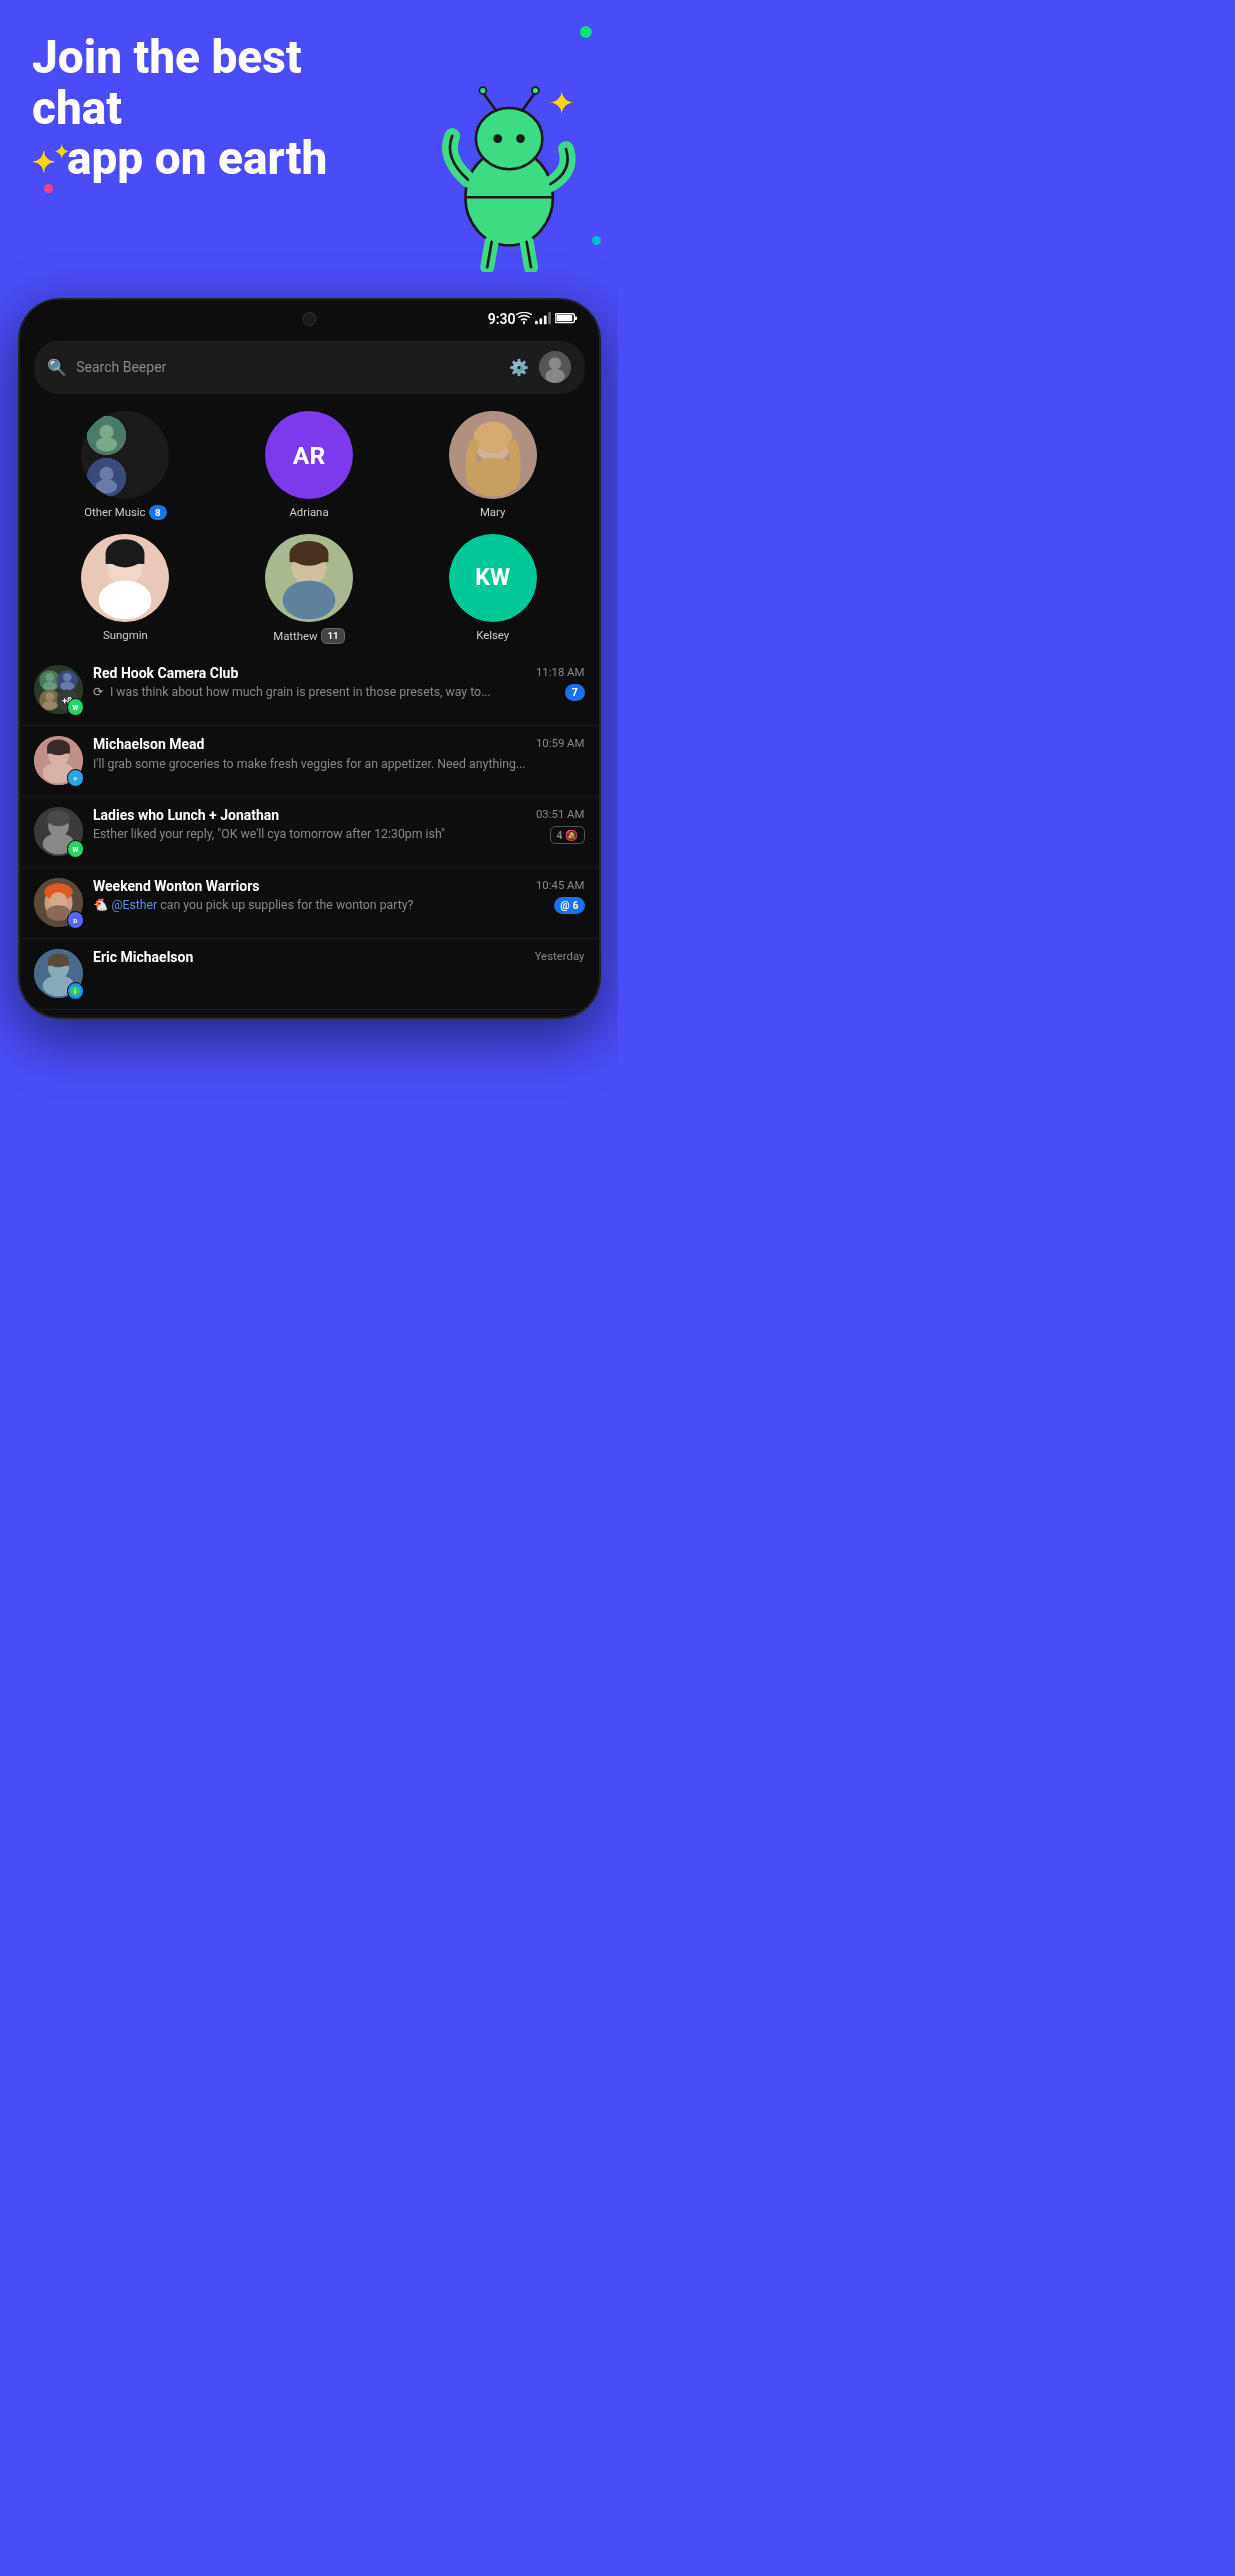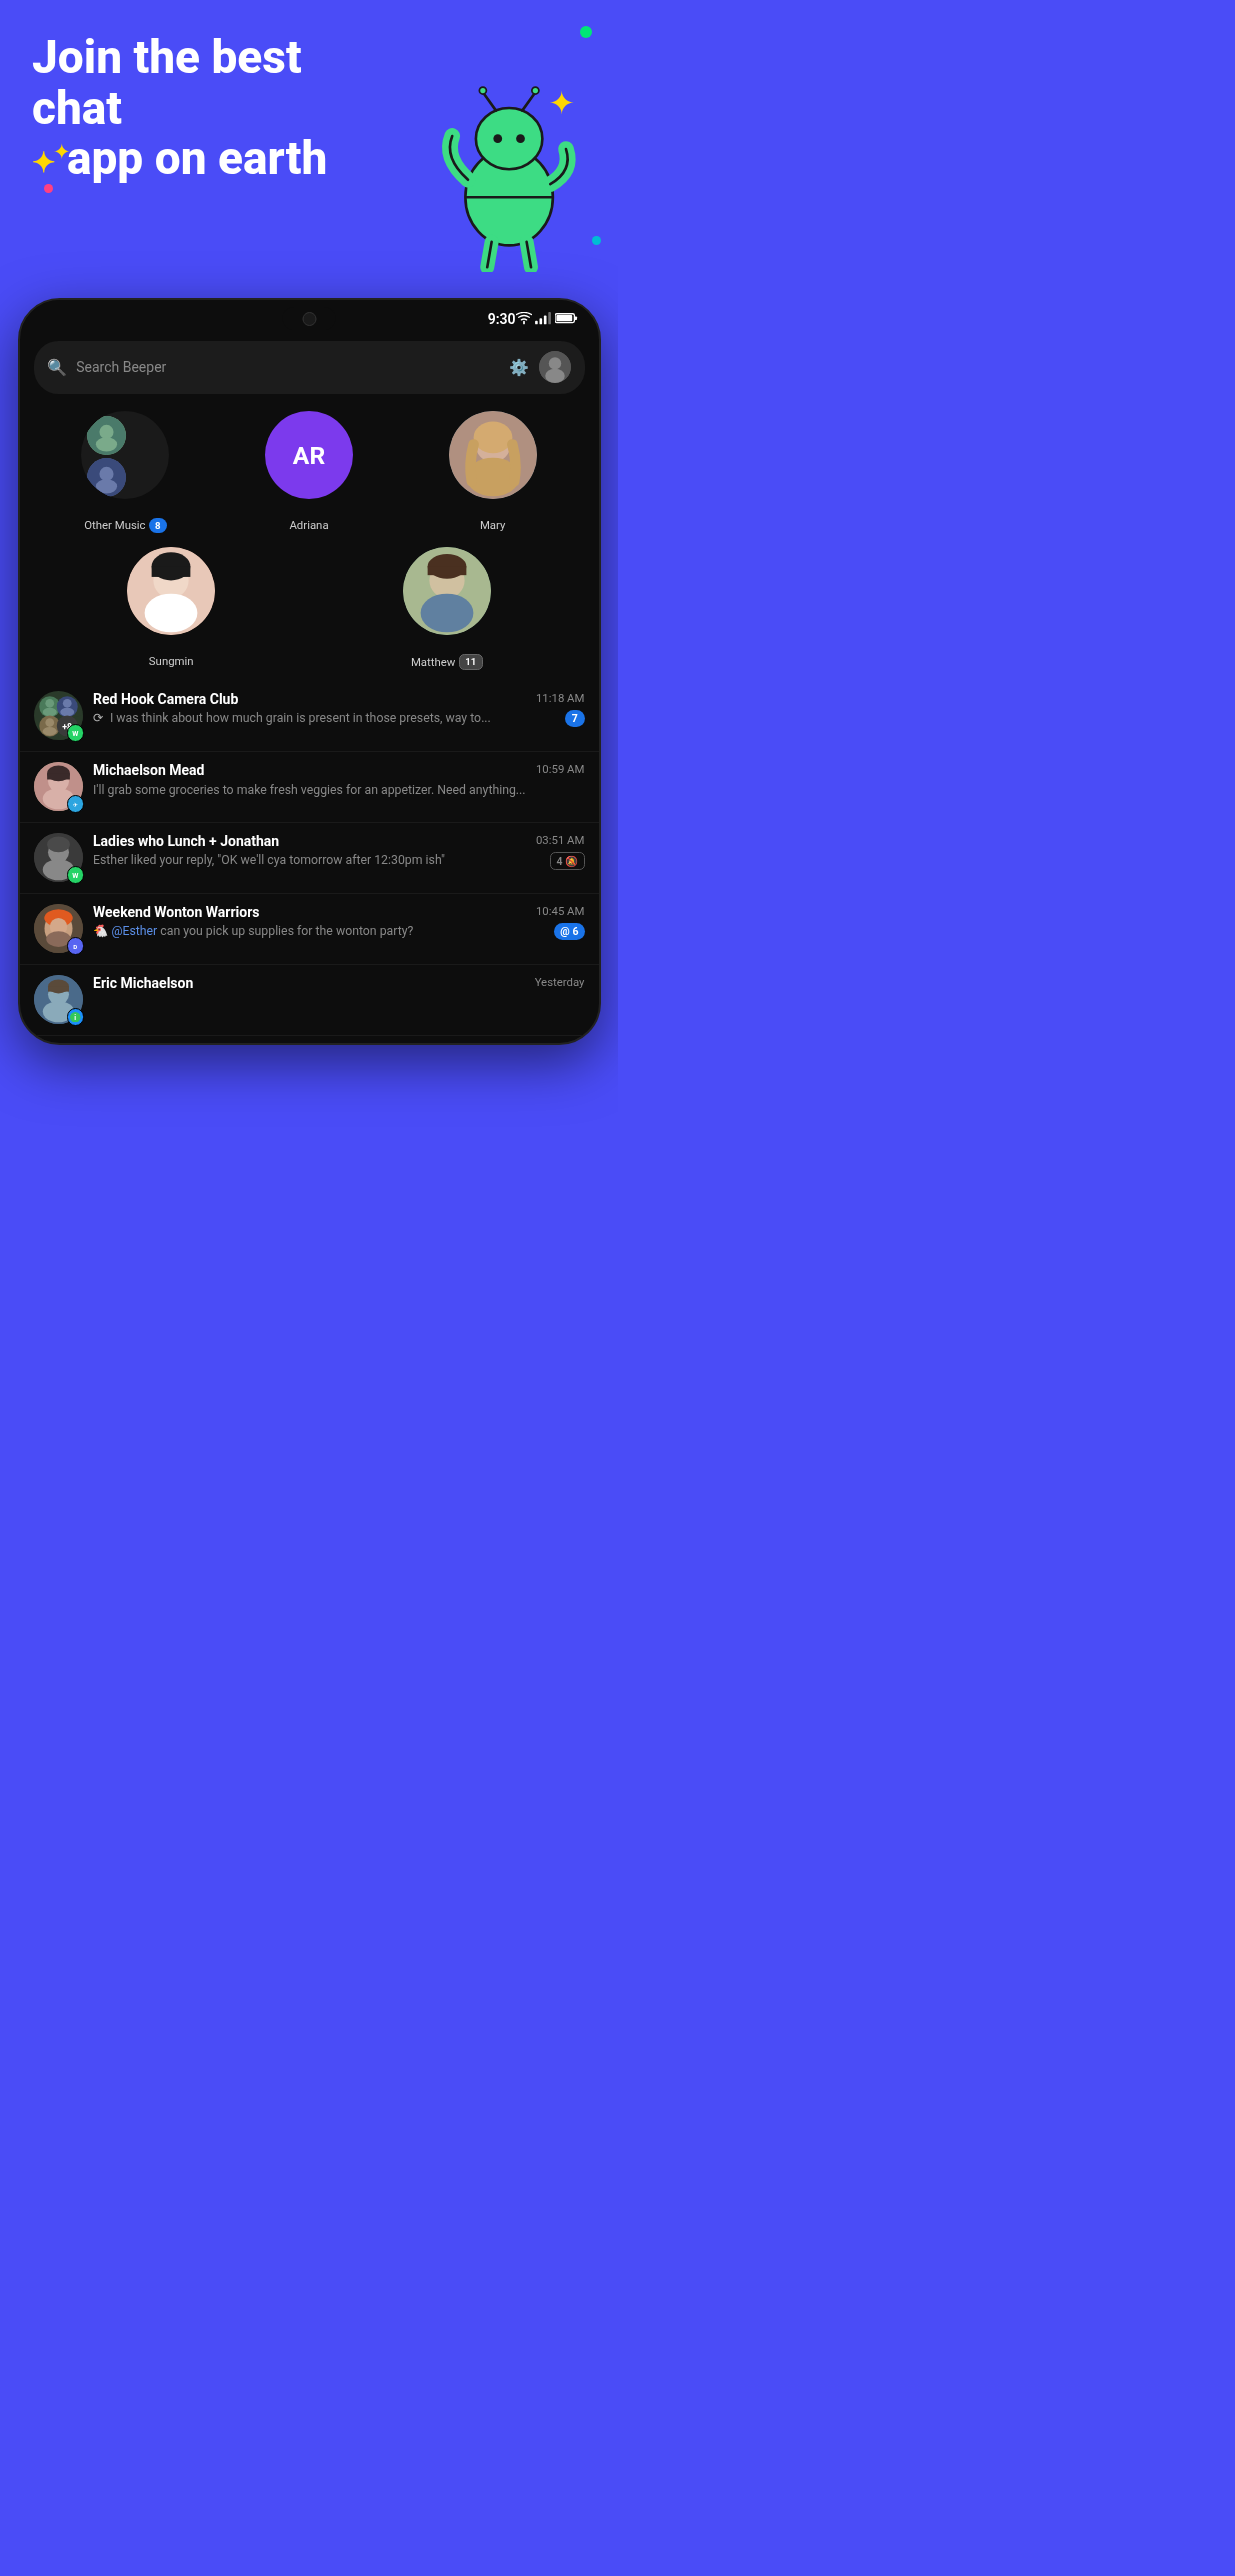--- a/index.html
+++ b/index.html
@@ -148,21 +148,21 @@
     
     .pinned-row {
       display: flex;
       justify-content: space-around;
       padding: 10.5px 14px 3.5px;
     }
     .pinned-item {
       display: flex;
       flex-direction: column;
       align-items: center;
-      gap: 19px;
+      gap: 6px;
       flex: 1;
     }
     .pinned-label {
       color: #ccc;
       font-size: 11.4px;
       text-align: center;
     }
     .badge-blue {
       background: #1a73e8;
       color: #fff;
@@ -559,20 +559,26 @@
             <ellipse cx="50" cy="22" rx="22" ry="14" fill="#4a3020"></ellipse>
             <rect x="28" y="22" width="44" height="10" fill="#4a3020"></rect>
           </svg>
         </div>
         <div class="pinned-label-row">
           <span class="pinned-label">Matthew</span>
           <span class="badge-gray">11</span>
         </div>
       </div>
 
+      <div class="pinned-item">
+        <div class="kelsey-avatar">
+          <span class="kelsey-initials">KW</span>
+        </div>
+        <span class="pinned-label">Kelsey</span>
+      </div>
     </div>
 
     <div class="chat-list">
 
       <div class="chat-item">
         <div class="chat-avatar-container">
           <div class="chat-avatar" style="background:#2a3a2a;position:relative;">
 
             <svg width="49" height="49" viewBox="0 0 56 56">
               <circle cx="56" cy="56" r="28" fill="#2a3a2a"></circle>

